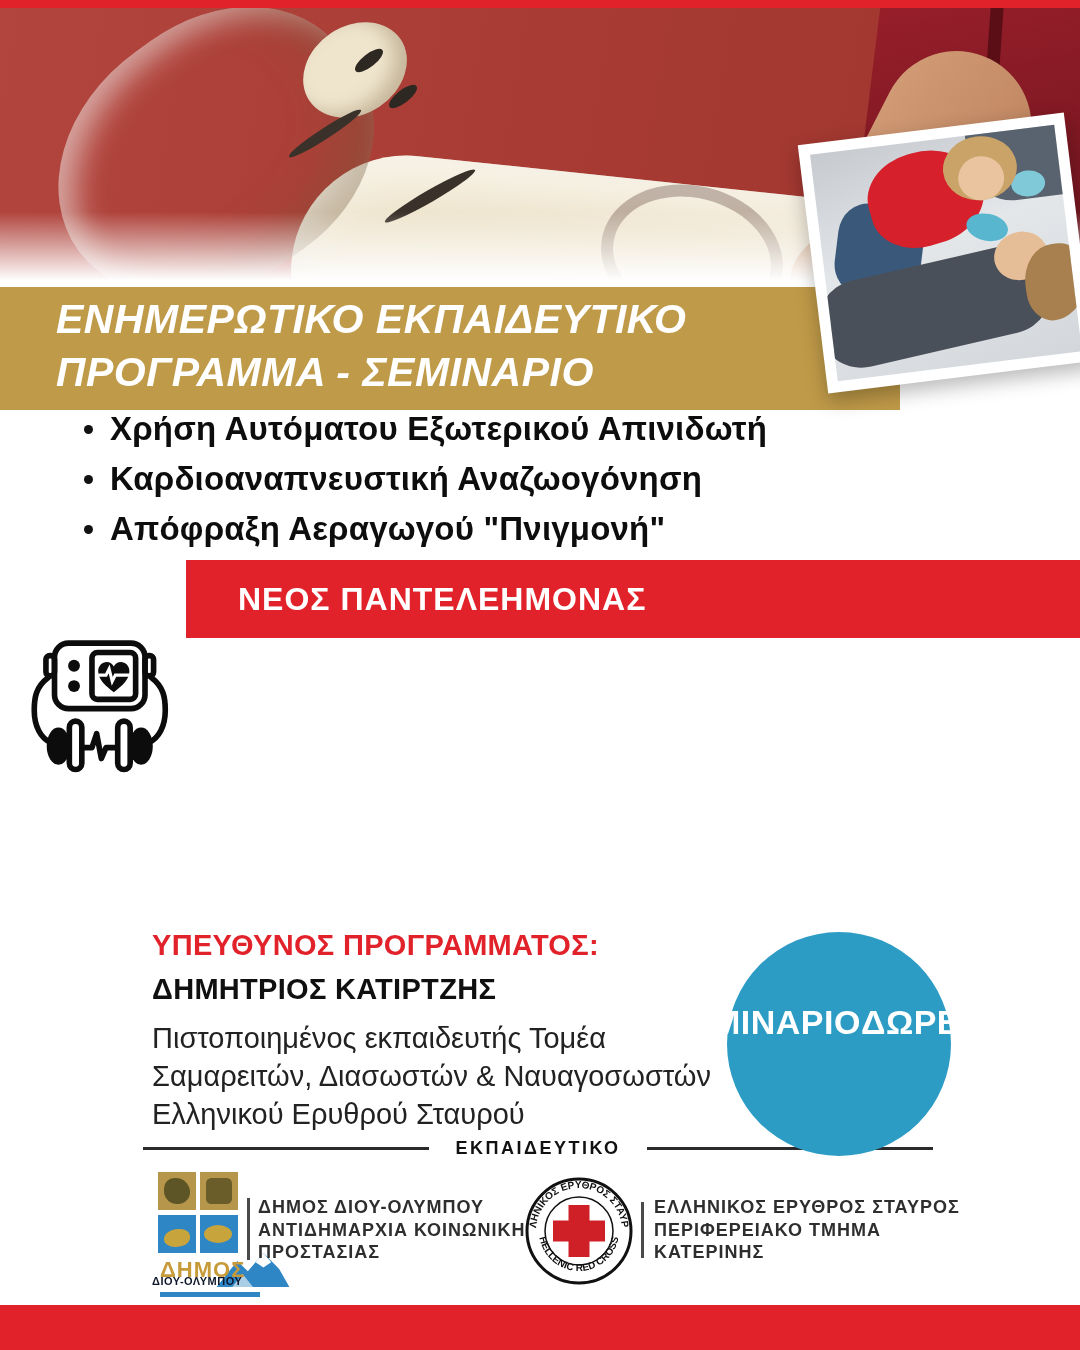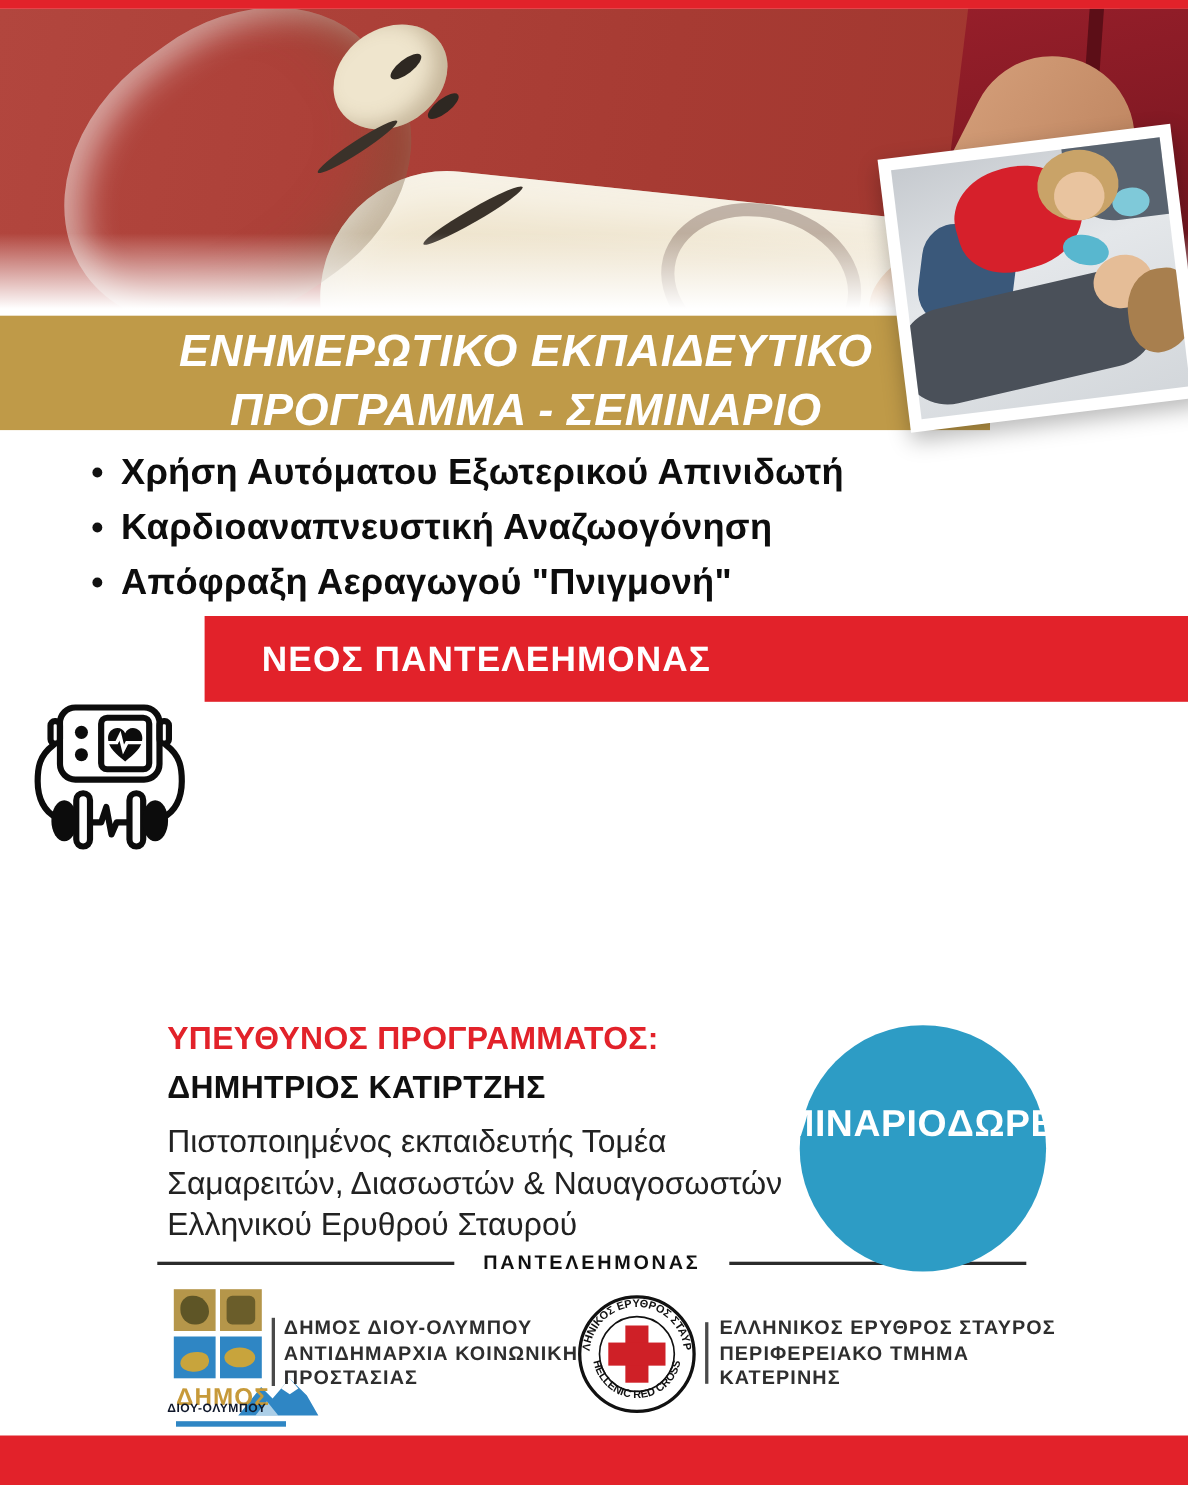--- a/index.html
+++ b/index.html
@@ -56,21 +56,21 @@
   .i-jeans { left:14px; top:58px; width:86px; height:92px; background:#3a587a; border-radius:34%; transform:rotate(14deg); }
   .i-shirt { left:52px; top:10px; width:116px; height:94px; background:#d6202b;
              border-radius:46% 54% 50% 44%; transform:rotate(-9deg); }
   .i-hair1 { left:130px; top:2px; width:74px; height:64px; background:#c9a368; border-radius:50%; }
   .i-face1 { left:144px; top:22px; width:46px; height:44px; background:#e9c49f; border-radius:50%; }
   .i-glove { left:146px; top:80px; width:42px; height:27px; background:#58b7cf; border-radius:50%; transform:rotate(18deg); }
   .i-lying { left:-14px; top:122px; width:238px; height:88px; background:#4a5059; border-radius:44px; transform:rotate(-6deg); }
   .i-face2 { left:170px; top:102px; width:54px; height:48px; background:#e5bd97; border-radius:50%; transform:rotate(-10deg); }
   .i-hair2 { left:198px; top:118px; width:62px; height:76px; background:#a87f4e; border-radius:50% 40% 60% 40%; }
   
-  .gold-banner { position:absolute; left:0; top:287px; width:900px; height:104px; background:#bf9a48; z-index:2;text-align:center; }
+  .gold-banner { position:absolute; left:0; top:287px; width:900px; height:123px; background:#bf9a48; z-index:2; }
   .gold-banner .line { font-style:italic; font-weight:800; color:#ffffff; font-size:41px;
                        letter-spacing:.5px; line-height:53px; padding-left:56px; }
   .gold-banner .line:first-child { padding-top:6px; }
   
   .topics { position:absolute; left:84px; top:409px; z-index:2; }
   .topic { display:flex; align-items:center; margin-bottom:10px; }
   .bullet-dot { width:9px; height:9px; border-radius:50%; background:#111; margin-right:17px; flex:0 0 auto; }
   .topic-label { font-size:33px; font-weight:700; color:#0d0d0d; letter-spacing:.2px; line-height:40px; }
   
   .loc-banner { position:absolute; left:186px; top:560px; width:894px; height:78px; background:#e2222a; z-index:2; }
@@ -215,21 +215,21 @@
 Ελληνικού Ερυθρού Σταυρού</div>
   </div>
 
   <div class="badge">
     <div class="badge-line">ΣΕΜΙΝΑΡΙΟ</div>
     <div class="badge-line">ΔΩΡΕΑΝ</div>
   </div>
 
   <div class="coorg">
     <div class="coorg-line"></div>
-    <div class="coorg-label">ΠΑΝΤΕΛΕΗΜΟΝΑΣ</div>
+    <div class="coorg-label">ΕΚΠΑΙΔΕΥΤΙΚΟ</div>
     <div class="coorg-line"></div>
   </div>
 
   <div class="muni-logo">
     <div class="muni-tiles">
       <div class="tile gold">
           <div class="mark dark"></div>
         </div>
       <div class="tile gold">
           <div class="mark dark2"></div>

